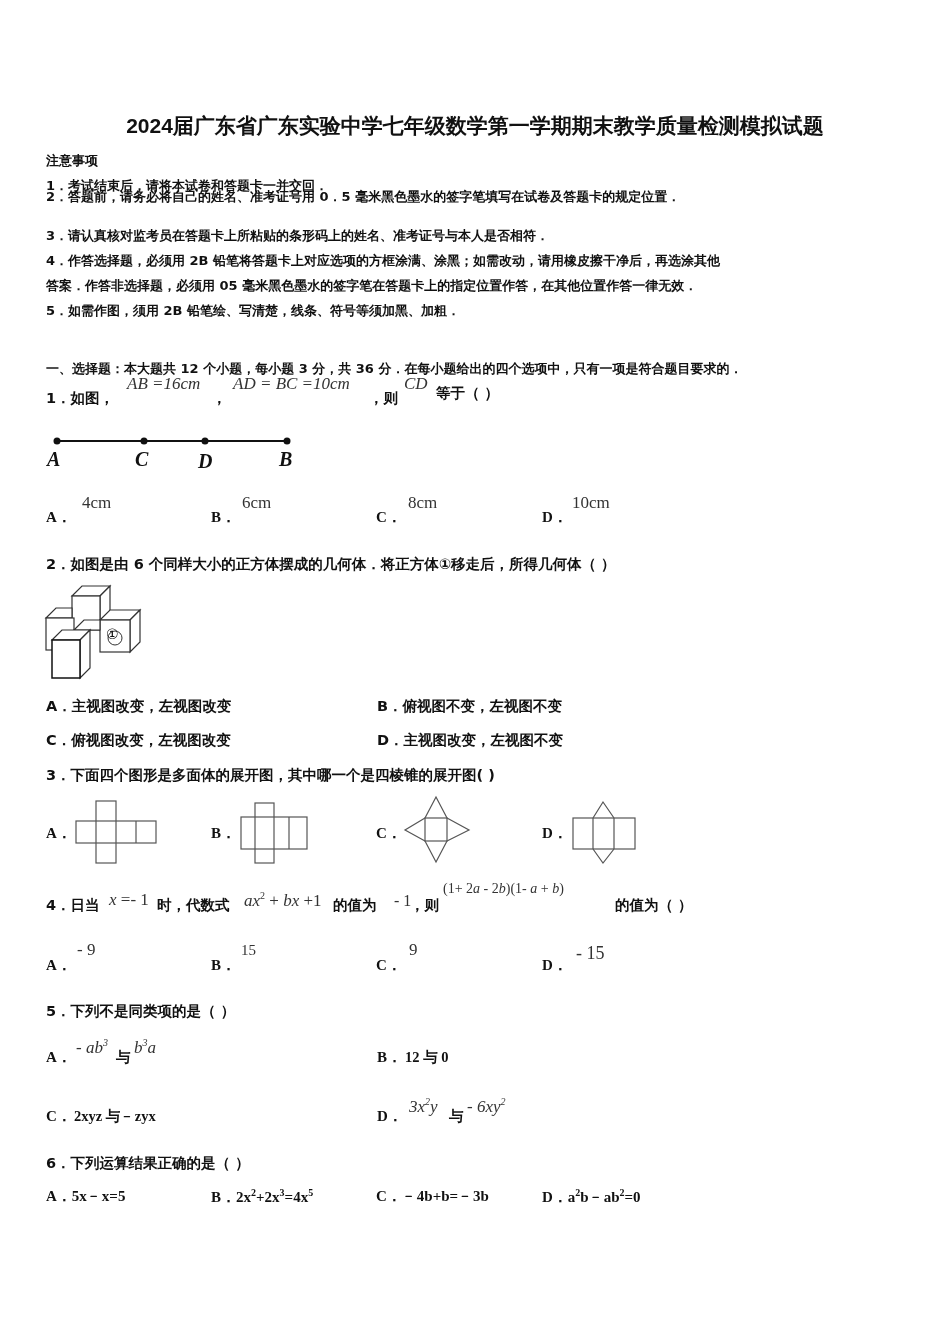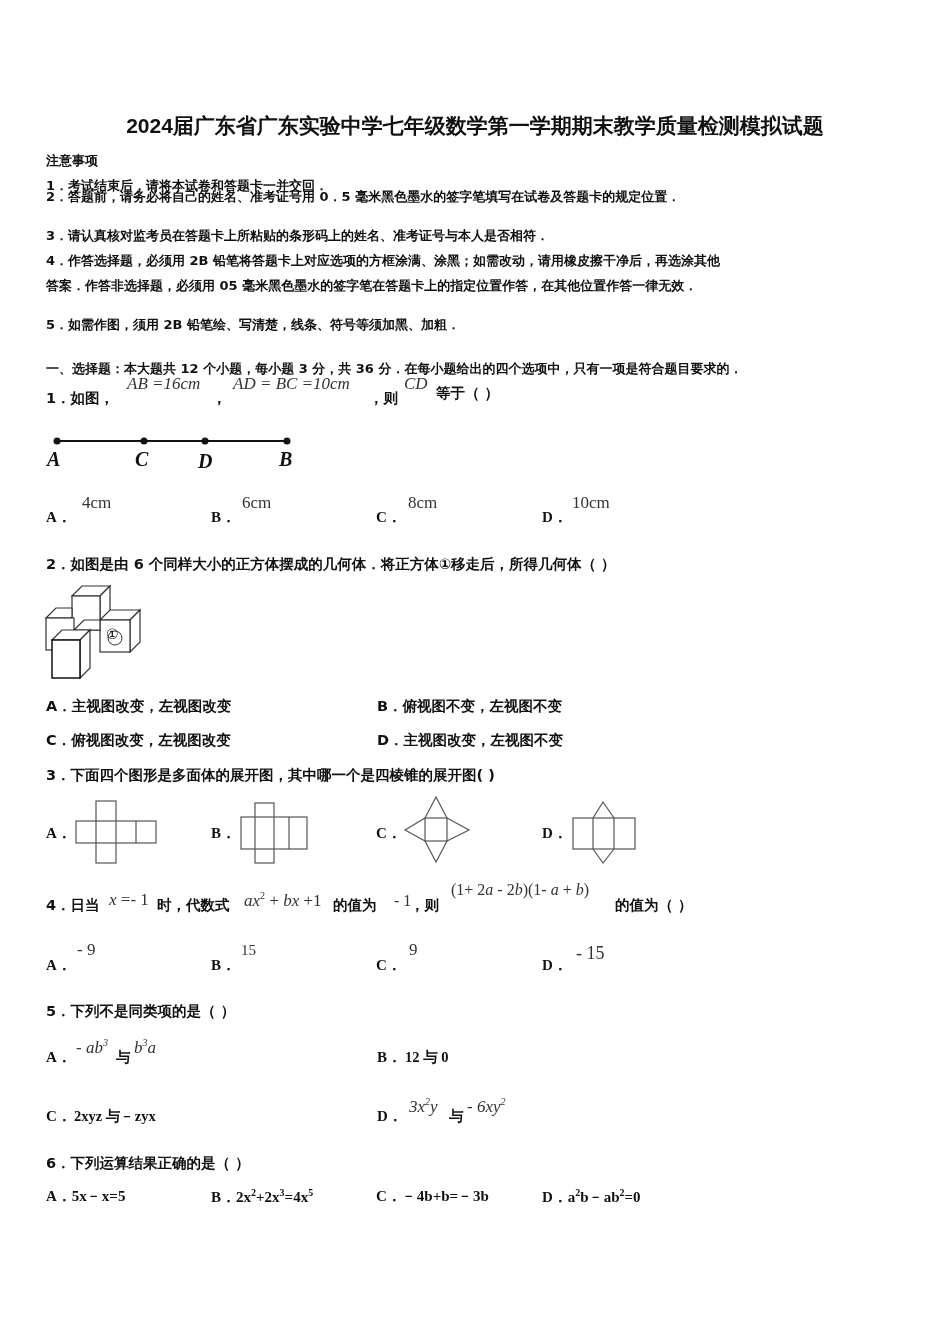--- a/index.html
+++ b/index.html
@@ -22,21 +22,21 @@
 
 <div class="abs title">2024届广东省广东实验中学七年级数学第一学期期末教学质量检测模拟试题</div>
 
 <div>
   <div class="abs note" style="top:152px;left:46px;">注意事项</div>
   <div class="abs note" style="top:177px;left:46px;">1．考试结束后，请将本试卷和答题卡一并交回．</div>
   <div class="abs note" style="top:188px;left:46px;">2．答题前，请务必将自己的姓名、准考证号用 0．5 毫米黑色墨水的签字笔填写在试卷及答题卡的规定位置．</div>
   <div class="abs note" style="top:227px;left:46px;">3．请认真核对监考员在答题卡上所粘贴的条形码上的姓名、准考证号与本人是否相符．</div>
   <div class="abs note" style="top:252px;left:46px;">4．作答选择题，必须用 2B 铅笔将答题卡上对应选项的方框涂满、涂黑；如需改动，请用橡皮擦干净后，再选涂其他</div>
   <div class="abs note" style="top:277px;left:46px;">答案．作答非选择题，必须用 05 毫米黑色墨水的签字笔在答题卡上的指定位置作答，在其他位置作答一律无效．</div>
-  <div class="abs note" style="top:316px;left:46px;text-align:right;">5．如需作图，须用 2B 铅笔绘、写清楚，线条、符号等须加黑、加粗．</div>
+  <div class="abs note" style="top:302px;left:46px;text-align:right;">5．如需作图，须用 2B 铅笔绘、写清楚，线条、符号等须加黑、加粗．</div>
 </div>
 
 <div class="abs note" style="top:352px;left:46px;margin-top:8px;">一、选择题：本大题共 12 个小题，每小题 3 分，共 36 分．在每小题给出的四个选项中，只有一项是符合题目要求的．</div>
 
 <div>
   <div class="abs cjk" style="top:389px;left:46px;">1．如图，</div>
   <div class="abs mathi" style="top:374px;left:127px;">AB =16cm</div>
   <div class="abs cjk" style="top:389px;left:212px;">，</div>
   <div class="abs mathi" style="top:374px;left:233px;">AD = BC =10cm</div>
   <div class="abs cjk" style="top:389px;left:369px;">，则</div>
@@ -133,21 +133,21 @@
 </div>
 
 <div>
   <div class="abs cjk" style="top:896px;left:46px;text-align:center;">4．日当</div>
   <div class="abs mathi" style="top:890px;left:109px;font-style:normal;"><i>x</i> =- 1</div>
   <div class="abs cjk" style="top:896px;left:157px;">时，代数式</div>
   <div class="abs mathi" style="top:890px;left:244px;font-style:normal;"><i>ax</i><sup>2</sup> + <i>bx</i> +1</div>
   <div class="abs cjk" style="top:896px;left:333px;">的值为</div>
   <div class="abs math" style="top:892px;left:394px;">- 1</div>
   <div class="abs cjk" style="top:896px;left:410px;">，则</div>
-  <div class="abs mathi" style="top:881px;left:443px;font-style:normal;font-size:16px;margin-left:8px;">(1+ 2<i>a</i> - 2<i>b</i>)(1- <i>a</i> + <i>b</i>)</div>
+  <div class="abs mathi" style="top:881px;left:443px;font-style:normal;font-size:14px;">(1+ 2<i>a</i> - 2<i>b</i>)(1- <i>a</i> + <i>b</i>)</div>
   <div class="abs cjk" style="top:896px;left:615px;">的值为（  ）</div>
 
   <div class="abs optlbl" style="top:956px;left:46px;">A．</div>
   <div class="abs optval" style="top:940px;left:77px;">- 9</div>
   <div class="abs optlbl" style="top:956px;left:211px;">B．</div>
   <div class="abs optval" style="top:942px;left:241px;font-size:15px;">15</div>
   <div class="abs optlbl" style="top:956px;left:376px;">C．</div>
   <div class="abs optval" style="top:940px;left:409px;">9</div>
   <div class="abs optlbl" style="top:956px;left:542px;">D．</div>
   <div class="abs optval" style="top:943px;left:576px;font-size:18px;">- 15</div>

